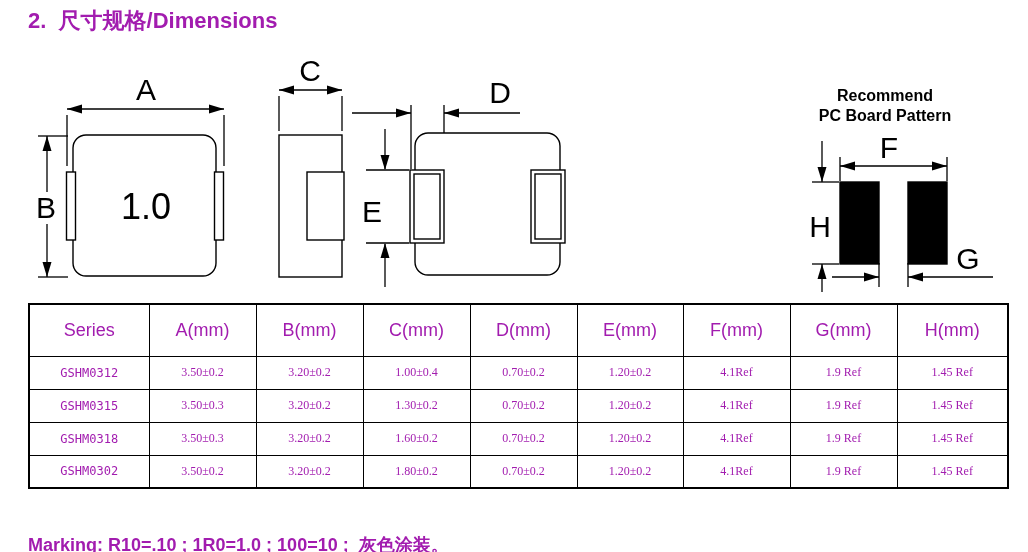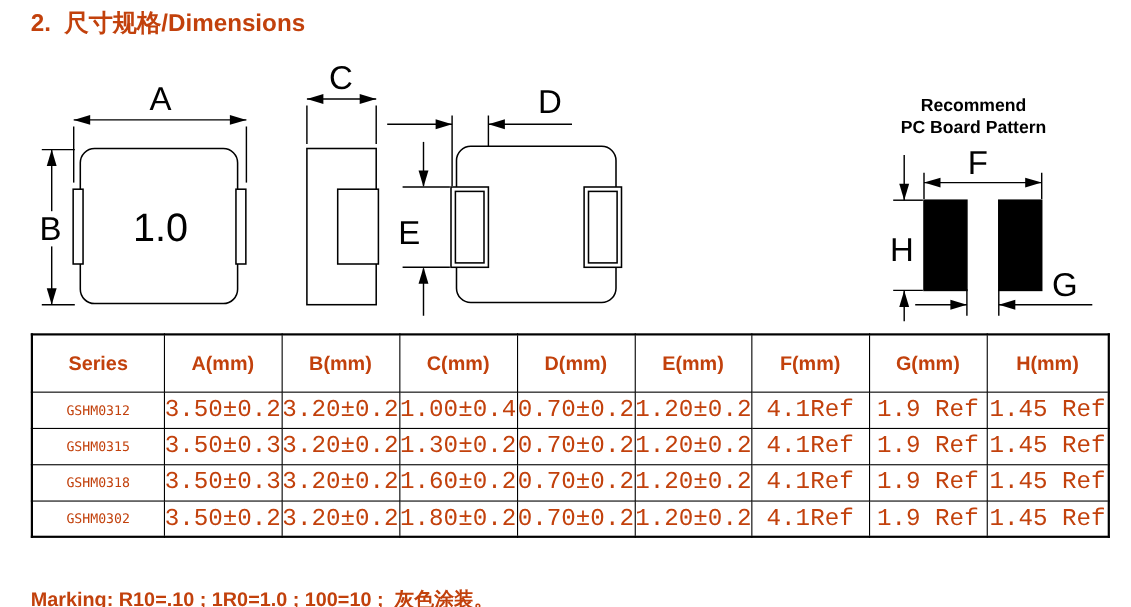--- a/index.html
+++ b/index.html
@@ -3,21 +3,21 @@
 <meta charset="utf-8">
 <style>
   * { margin: 0; padding: 0; box-sizing: border-box; }
   html, body { background: #ffffff; }
   .page {
     position: relative;
     width: 1028px;
     height: 552px;
     background: #ffffff;
     font-family: "Liberation Sans", sans-serif;
-    color: #c2410c;
+    color: #a21caf;
     overflow: hidden;
   }
   .page-title {
     position: absolute;
     left: 28px;
     top: 6px;
     font-size: 22px;
     font-weight: bold;
     white-space: pre;
   }
@@ -64,29 +64,29 @@
   table.dim-table th, table.dim-table td {
     border: 1.5px solid #000;
     text-align: center;
     vertical-align: middle;
     overflow: hidden;
     white-space: nowrap;
   }
   table.dim-table th {
     height: 52px;
     font-size: 18px;
-    font-weight: bold;
+    font-weight: normal;
     font-family: "Liberation Sans", sans-serif;
     margin-left: 24px;
   }
   table.dim-table td {
     height: 33px;
-    font-size: 22px;
+    font-size: 12px;
     font-weight: normal;
-    font-family: Liberation Mono, monospace;
+    font-family: Liberation Serif, serif;
   }
   table.dim-table td.series-cell {
     font-family: "DejaVu Sans Mono", "Liberation Mono", monospace;
     font-size: 12px;
   }
   .marking-note {
     position: absolute;
     left: 28px;
     top: 512px;
     font-size: 18px;

